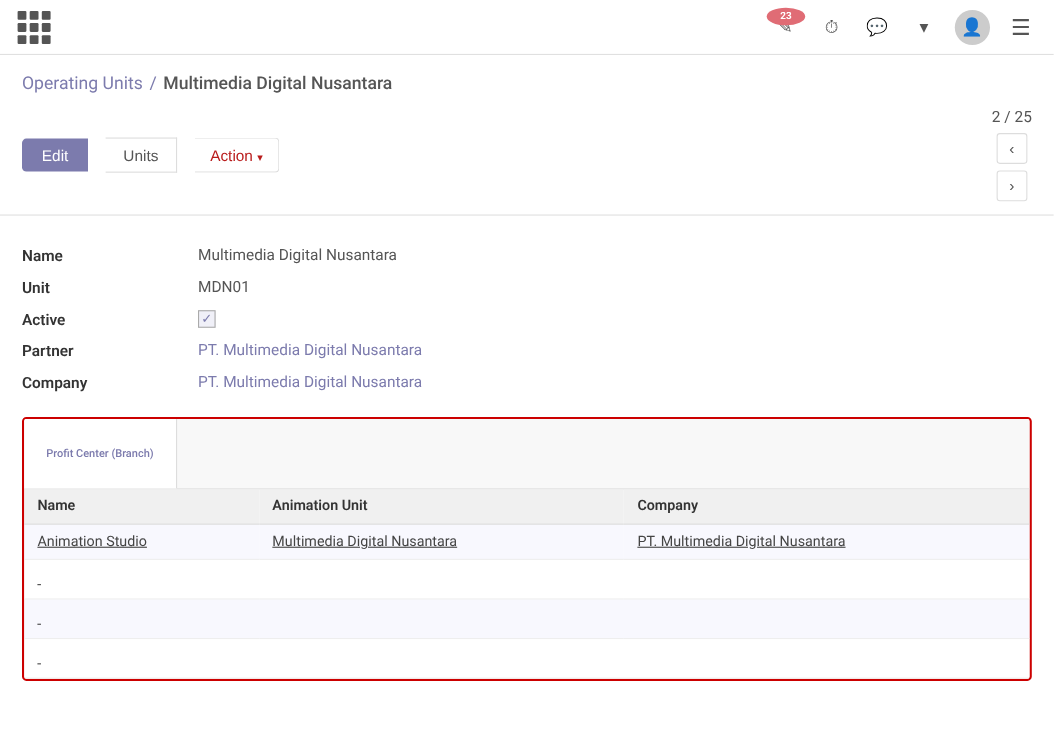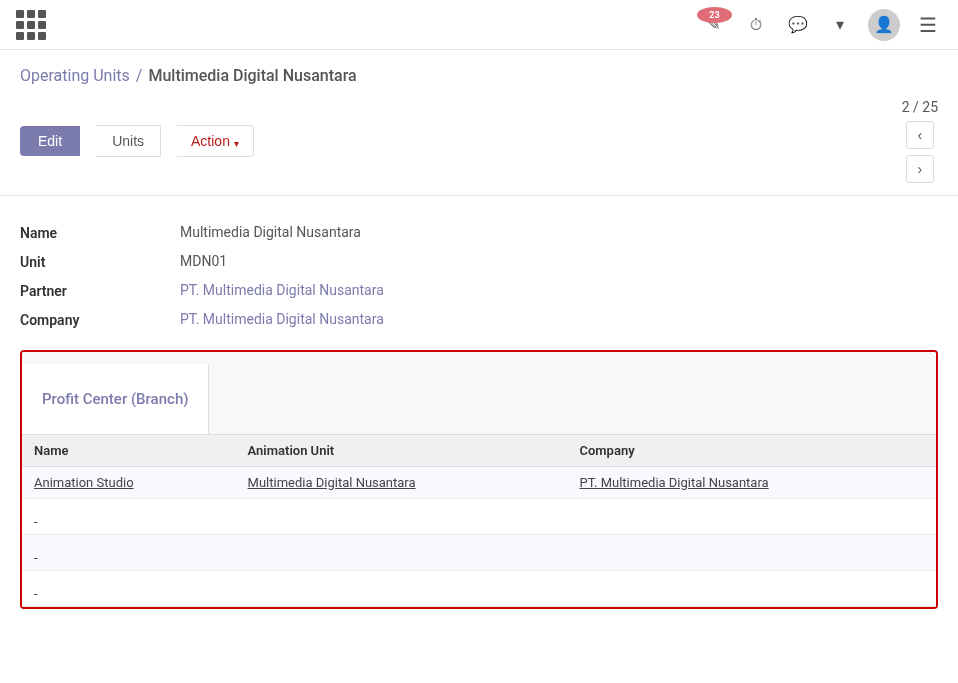--- a/index.html
+++ b/index.html
@@ -41,21 +41,21 @@
     .form-section { padding: 10px 20px 16px 20px; }
     .field-row { display: flex; align-items: flex-start; padding: 6px 0; }
     .field-label { width: 160px; min-width: 160px; font-weight: 600; color: #333; padding-top: 1px; }
     .field-value { color: #555; flex: 1; }
     .field-value a { color: #7c7bad; text-decoration: none; }
     .checkbox-visual { width: 16px; height: 16px; border: 1px solid #aaa; background: #f0f0f8; display: inline-flex; align-items: center; justify-content: center; color: #7c7bad; font-size: 12px; vertical-align: middle; }
 
     
     .tab-section { margin: 0 20px 20px 20px; border: 2px solid #cc0000; border-radius: 4px; overflow: hidden; }
     .tab-header { display: flex; border-bottom: 1px solid #ddd; background: #f8f8f8; }
-    .tab-item { padding: 26px 20px; font-size: 15px; color: #555; cursor: pointer; border-right: 1px solid #ddd; margin-top: 12px; }
+    .tab-item { padding: 26px 20px; font-size: 10px; color: #555; cursor: pointer; border-right: 1px solid #ddd; }
     .tab-item.active { background: #fff; color: #7c7bad; font-weight: 500; }
 
     
     .data-table { width: 100%; border-collapse: collapse; }
     .data-table thead tr { background: #f0f0f0; }
     .data-table thead th { text-align: left; padding: 8px 12px; font-weight: 600; font-size: 13px; color: #333; border-bottom: 1px solid #ddd; }
     .data-table tbody tr { border-bottom: 1px solid #eee; }
     .data-table tbody tr:nth-child(odd) { background: #f8f8fe; }
     .data-table tbody tr:nth-child(even) { background: #fff; }
     .data-table tbody td { padding: 8px 12px; font-size: 13px; color: #444; text-decoration: underline; }
@@ -129,20 +129,26 @@
   <div class="field-row">
     <div class="field-label">Name</div>
     <div class="field-value">Multimedia Digital Nusantara</div>
   </div>
 
   <div class="field-row">
     <div class="field-label">Unit</div>
     <div class="field-value">MDN01</div>
   </div>
 
+  <div class="field-row">
+    <div class="field-label">Active</div>
+    <div class="field-value">
+      <span class="checkbox-visual">✓</span>
+    </div>
+  </div>
 
   <div class="field-row">
     <div class="field-label">Partner</div>
     <div class="field-value">
       <a href="#">PT. Multimedia Digital Nusantara</a>
     </div>
   </div>
 
   <div class="field-row">
     <div class="field-label">Company</div>

